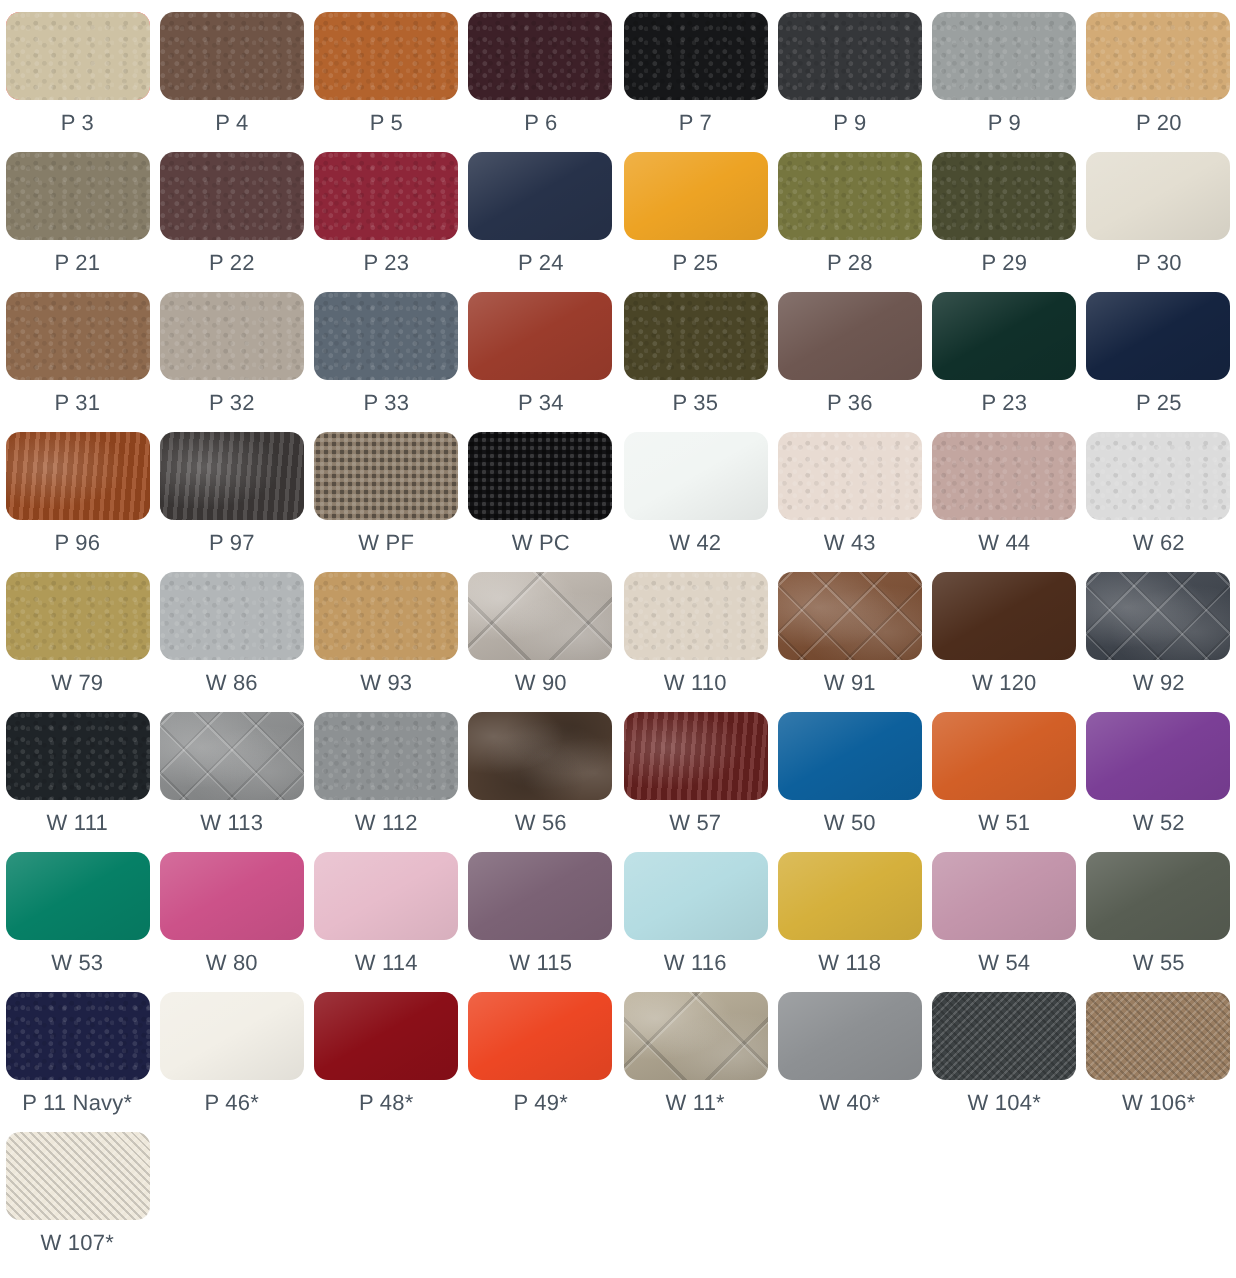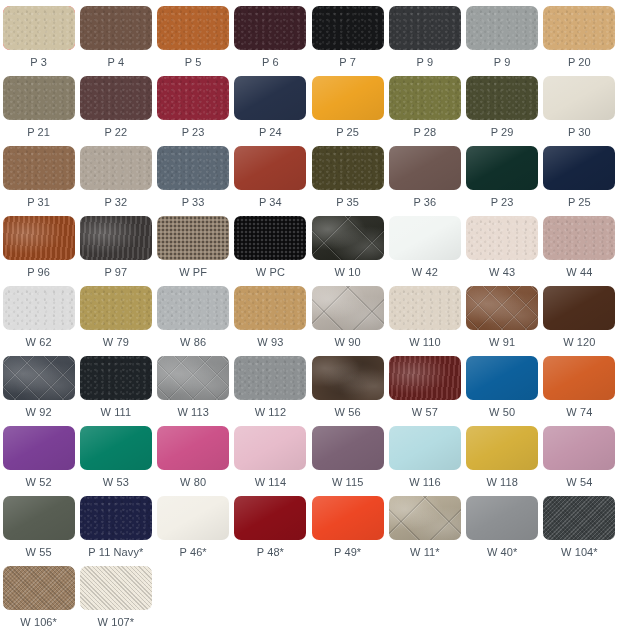--- a/index.html
+++ b/index.html
@@ -274,24 +274,20 @@
     </div>
     <div class="swatch-cell">
       <div class="swatch-chip tex-perf" style="background: rgb(143, 127, 109);"></div>
       <div class="swatch-label">W PF</div>
     </div>
     <div class="swatch-cell">
       <div class="swatch-chip tex-perf" style="background: rgb(18, 18, 20);"></div>
       <div class="swatch-label">W PC</div>
     </div>
     <div class="swatch-cell">
-      <div class="swatch-chip tex-quilt-lg" style="background: rgb(37, 38, 31);"></div>
-      <div class="swatch-label">W 10</div>
-    </div>
-    <div class="swatch-cell">
       <div class="swatch-chip tex-smooth" style="background: rgb(241, 245, 243);"></div>
       <div class="swatch-label">W 42</div>
     </div>
     <div class="swatch-cell">
       <div class="swatch-chip tex-grain" style="background: rgb(232, 219, 210);"></div>
       <div class="swatch-label">W 43</div>
     </div>
     <div class="swatch-cell">
       <div class="swatch-chip tex-grain" style="background: rgb(195, 166, 160);"></div>
       <div class="swatch-label">W 44</div>
@@ -351,21 +347,21 @@
     <div class="swatch-cell">
       <div class="swatch-chip tex-streak" style="background: rgb(106, 34, 32);"></div>
       <div class="swatch-label">W 57</div>
     </div>
     <div class="swatch-cell">
       <div class="swatch-chip tex-smooth" style="background: rgb(13, 96, 156);"></div>
       <div class="swatch-label">W 50</div>
     </div>
     <div class="swatch-cell">
       <div class="swatch-chip tex-smooth" style="background: rgb(210, 95, 39);"></div>
-      <div class="swatch-label">W 74</div>
+      <div class="swatch-label">W 51</div>
     </div>
     <div class="swatch-cell">
       <div class="swatch-chip tex-smooth" style="background: rgb(123, 63, 150);"></div>
       <div class="swatch-label">W 52</div>
     </div>
     <div class="swatch-cell">
       <div class="swatch-chip tex-smooth" style="background: rgb(6, 128, 102);"></div>
       <div class="swatch-label">W 53</div>
     </div>
     <div class="swatch-cell">

